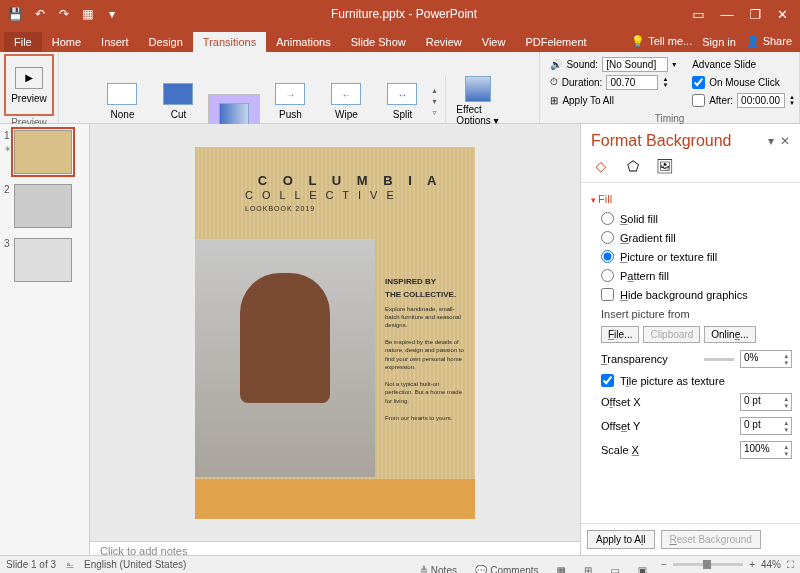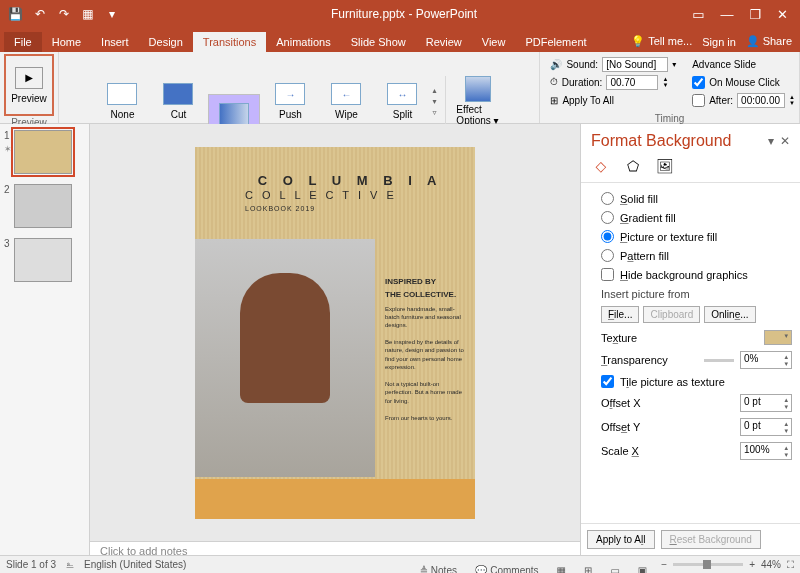--- a/index.html
+++ b/index.html
@@ -281,20 +281,21 @@
           <span>▾</span>
           <span>✕</span>
         </span>
     </div>
     <div class="icos">
       <span class="active">◇</span>
       <span>⬠</span>
       <span>🖼</span>
     </div>
     <div class="scroll">
+      <div class="sect">Fill</div>
       <label class="radio">
           <input type="radio" name="fill" style="">
           <span><span class="u">S</span>olid fill</span>
         </label>
       <label class="radio">
           <input type="radio" name="fill" style="">
           <span><span class="u">G</span>radient fill</span>
         </label>
       <label class="radio">
           <input type="radio" name="fill" checked="" style="">
@@ -309,24 +310,20 @@
           <span><span class="u">H</span>ide background graphics</span>
         </label>
 
       <div class="sub">Insert picture from</div>
       <div class="btnrow">
         <button><span class="u">F</span>ile...</button>
         <button disabled="">Clipboard</button>
         <button>Onlin<span class="u">e</span>...</button>
       </div>
 
-      <div class="row">
-        <span class="lab">Te<span class="u">x</span>ture</span>
-        <span class="val" style="width:28px;background:#d8c088">&nbsp;<span class="spin">▾</span></span>
-      </div>
       <div class="row">
         <span class="lab"><span class="u">T</span>ransparency</span>
         <span style="width:30px;height:3px;background:#ccc"></span>
         <span class="val">
             <span>0%</span>
             <span class="spin">▴<br>▾</span>
           </span>
       </div>
       <label class="check">
           <input type="checkbox" checked="" style="">

